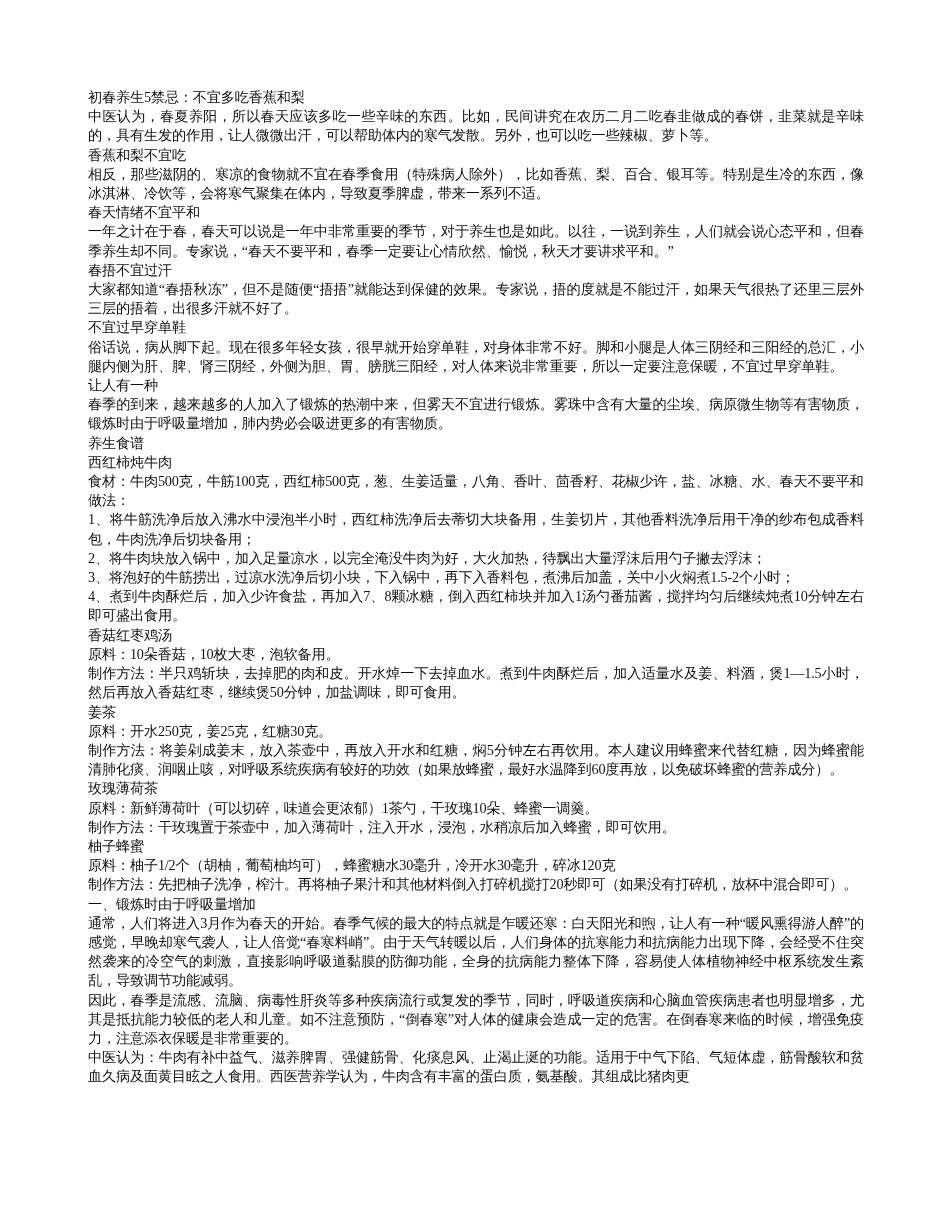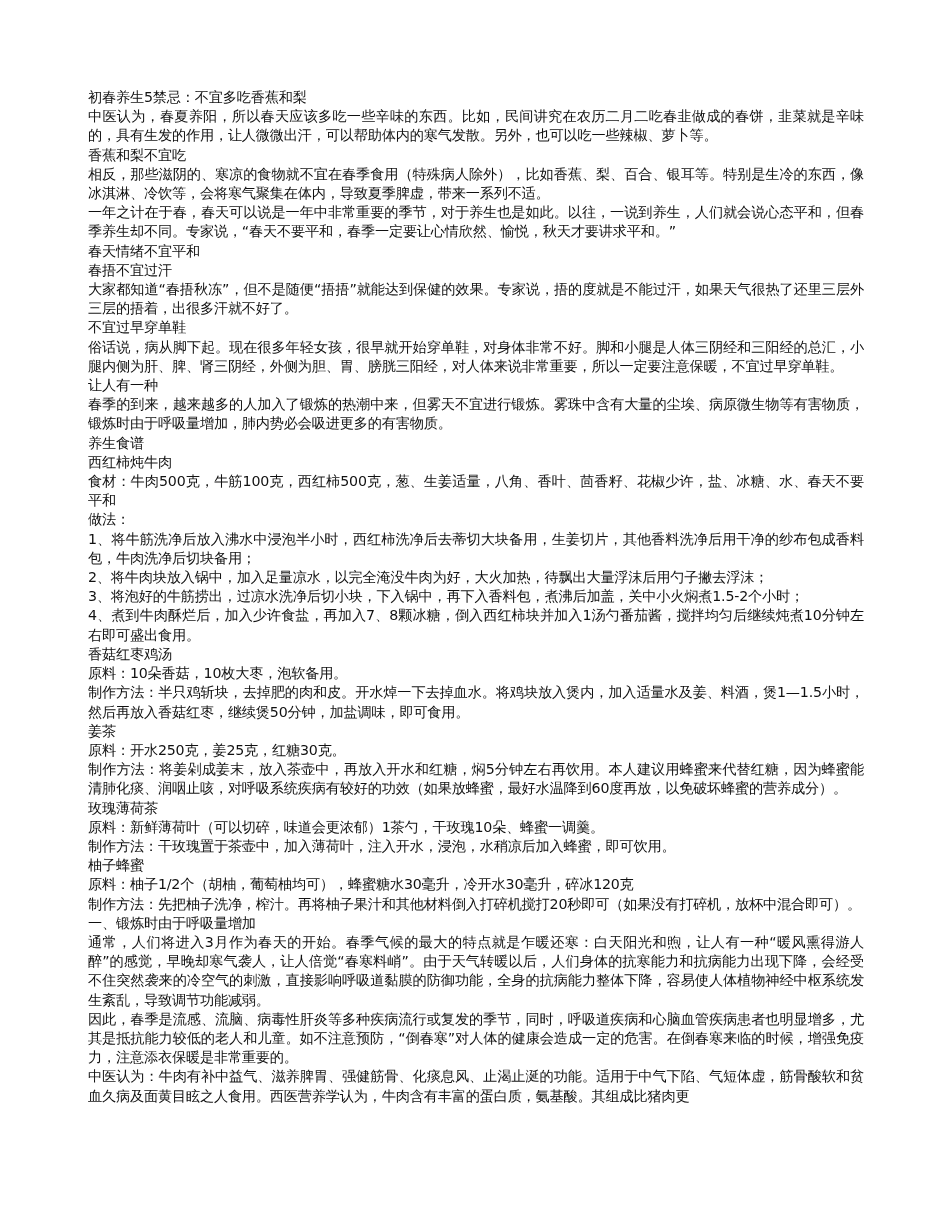--- a/index.html
+++ b/index.html
@@ -23,49 +23,50 @@
   }
   .line {
     font-size: 14.2px;
     line-height: 19.2px;
     margin: 0;
     padding: 0;
     text-align: justify;
     text-align-last: left;
     word-break: break-all;
     letter-spacing: -0.2px;
+    font-family: Liberation Serif, serif;
   }
 </style>
 </head>
 <body>
 
 <div class="page">
   <p class="line">初春养生5禁忌：不宜多吃香蕉和梨</p>
   <p class="line">中医认为，春夏养阳，所以春天应该多吃一些辛味的东西。比如，民间讲究在农历二月二吃春韭做成的春饼，韭菜就是辛味的，具有生发的作用，让人微微出汗，可以帮助体内的寒气发散。另外，也可以吃一些辣椒、萝卜等。</p>
   <p class="line">香蕉和梨不宜吃</p>
   <p class="line">相反，那些滋阴的、寒凉的食物就不宜在春季食用（特殊病人除外），比如香蕉、梨、百合、银耳等。特别是生冷的东西，像冰淇淋、冷饮等，会将寒气聚集在体内，导致夏季脾虚，带来一系列不适。</p>
+  <p class="line">春天情绪不宜平和</p>
   <p class="line">一年之计在于春，春天可以说是一年中非常重要的季节，对于养生也是如此。以往，一说到养生，人们就会说心态平和，但春季养生却不同。专家说，“春天不要平和，春季一定要让心情欣然、愉悦，秋天才要讲求平和。”</p>
-  <p class="line">春天情绪不宜平和</p>
   <p class="line">春捂不宜过汗</p>
   <p class="line">大家都知道“春捂秋冻”，但不是随便“捂捂”就能达到保健的效果。专家说，捂的度就是不能过汗，如果天气很热了还里三层外三层的捂着，出很多汗就不好了。</p>
   <p class="line">不宜过早穿单鞋</p>
   <p class="line">俗话说，病从脚下起。现在很多年轻女孩，很早就开始穿单鞋，对身体非常不好。脚和小腿是人体三阴经和三阳经的总汇，小腿内侧为肝、脾、肾三阴经，外侧为胆、胃、膀胱三阳经，对人体来说非常重要，所以一定要注意保暖，不宜过早穿单鞋。</p>
   <p class="line">让人有一种</p>
   <p class="line">春季的到来，越来越多的人加入了锻炼的热潮中来，但雾天不宜进行锻炼。雾珠中含有大量的尘埃、病原微生物等有害物质，锻炼时由于呼吸量增加，肺内势必会吸进更多的有害物质。</p>
   <p class="line">养生食谱</p>
   <p class="line">西红柿炖牛肉</p>
   <p class="line">食材：牛肉500克，牛筋100克，西红柿500克，葱、生姜适量，八角、香叶、茴香籽、花椒少许，盐、冰糖、水、春天不要平和</p>
   <p class="line">做法：</p>
   <p class="line">1、将牛筋洗净后放入沸水中浸泡半小时，西红柿洗净后去蒂切大块备用，生姜切片，其他香料洗净后用干净的纱布包成香料包，牛肉洗净后切块备用；</p>
   <p class="line">2、将牛肉块放入锅中，加入足量凉水，以完全淹没牛肉为好，大火加热，待飘出大量浮沫后用勺子撇去浮沫；</p>
   <p class="line">3、将泡好的牛筋捞出，过凉水洗净后切小块，下入锅中，再下入香料包，煮沸后加盖，关中小火焖煮1.5-2个小时；</p>
   <p class="line">4、煮到牛肉酥烂后，加入少许食盐，再加入7、8颗冰糖，倒入西红柿块并加入1汤勺番茄酱，搅拌均匀后继续炖煮10分钟左右即可盛出食用。</p>
   <p class="line">香菇红枣鸡汤</p>
   <p class="line">原料：10朵香菇，10枚大枣，泡软备用。</p>
-  <p class="line">制作方法：半只鸡斩块，去掉肥的肉和皮。开水焯一下去掉血水。将鸡块放入煲内，加入适量水及姜、料酒，煲1—1.5小时，然后再放入香菇红枣，继续煲50分钟，加盐调味，即可食用。</p>
+  <p class="line">制作方法：半只鸡斩块，去掉肥的肉和皮。开水焯一下去掉血水。煮到牛肉酥烂后，加入适量水及姜、料酒，煲1—1.5小时，然后再放入香菇红枣，继续煲50分钟，加盐调味，即可食用。</p>
   <p class="line">姜茶</p>
   <p class="line">原料：开水250克，姜25克，红糖30克。</p>
   <p class="line">制作方法：将姜剁成姜末，放入茶壶中，再放入开水和红糖，焖5分钟左右再饮用。本人建议用蜂蜜来代替红糖，因为蜂蜜能清肺化痰、润咽止咳，对呼吸系统疾病有较好的功效（如果放蜂蜜，最好水温降到60度再放，以免破坏蜂蜜的营养成分）。</p>
   <p class="line">玫瑰薄荷茶</p>
   <p class="line">原料：新鲜薄荷叶（可以切碎，味道会更浓郁）1茶勺，干玫瑰10朵、蜂蜜一调羹。</p>
   <p class="line">制作方法：干玫瑰置于茶壶中，加入薄荷叶，注入开水，浸泡，水稍凉后加入蜂蜜，即可饮用。</p>
   <p class="line">柚子蜂蜜</p>
   <p class="line">原料：柚子1/2个（胡柚，葡萄柚均可），蜂蜜糖水30毫升，冷开水30毫升，碎冰120克</p>
   <p class="line">制作方法：先把柚子洗净，榨汁。再将柚子果汁和其他材料倒入打碎机搅打20秒即可（如果没有打碎机，放杯中混合即可）。</p>
   <p class="line">一、锻炼时由于呼吸量增加</p>

